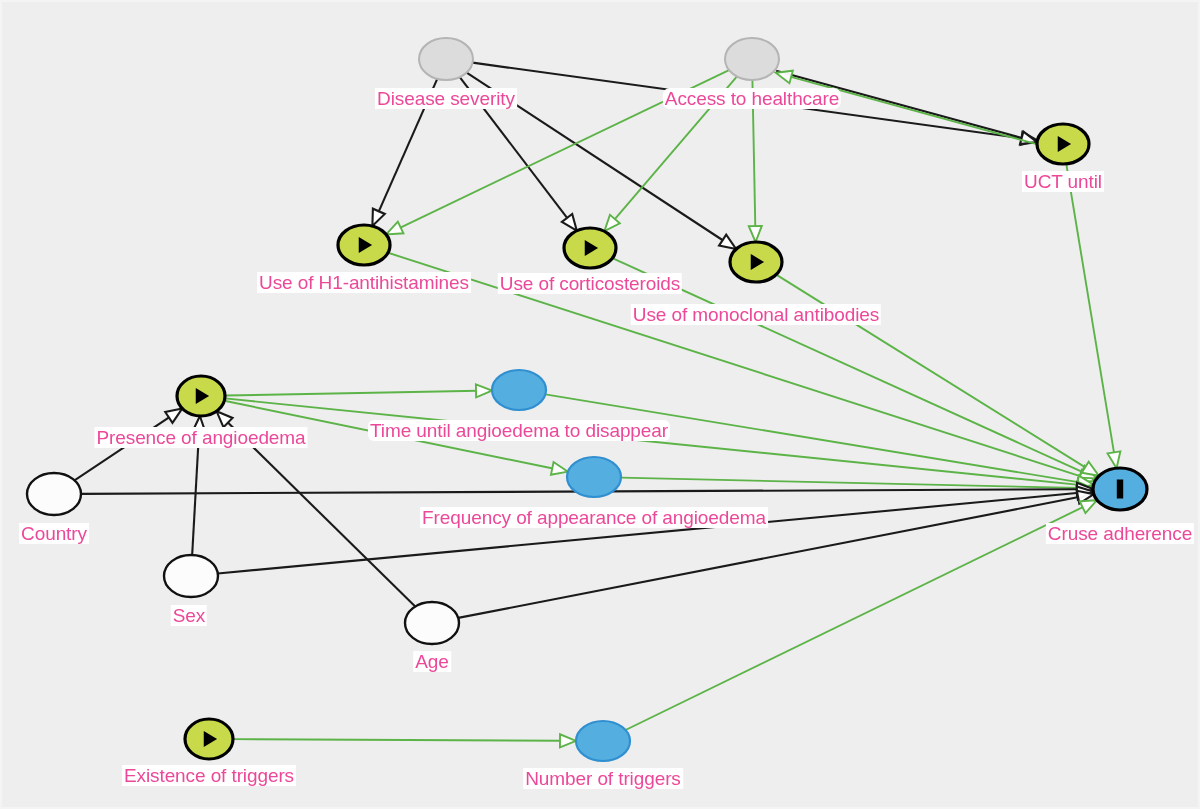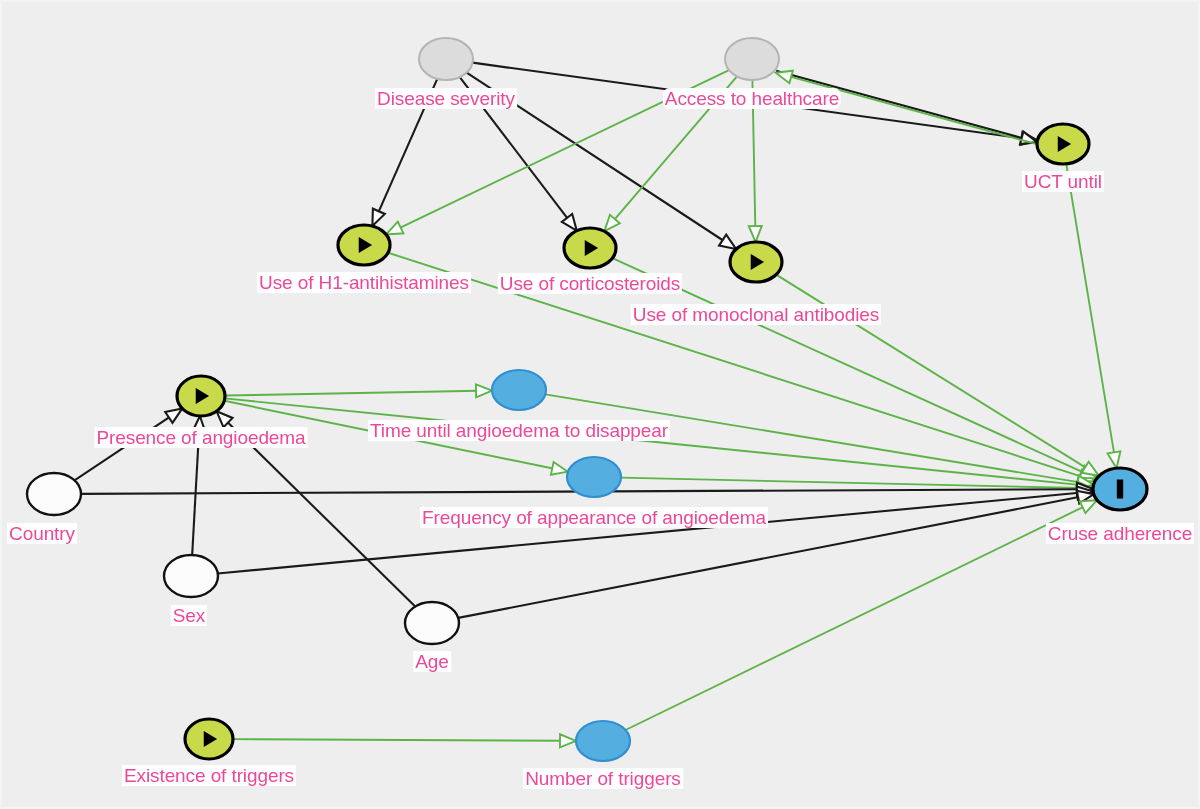--- a/index.html
+++ b/index.html
@@ -206,22 +206,22 @@
       </g>
   </svg>
   <div id="label-layer">
       <div class="node-label" style="left: 444px; top: 86px;">Disease severity</div>
       <div class="node-label" style="left: 750px; top: 86px; border-radius: 7px;">Access to healthcare</div>
       <div class="node-label" style="left: 1061px; top: 169px;">UCT until</div>
       <div class="node-label" style="left: 362px; top: 270px;">Use of H1-antihistamines</div>
       <div class="node-label" style="left: 588px; top: 271px;">Use of corticosteroids</div>
       <div class="node-label" style="left: 754px; top: 287px; margin-top: 15px;">Use of monoclonal antibodies</div>
       <div class="node-label" style="left: 199px; top: 425px;">Presence of angioedema</div>
-      <div class="node-label" style="left: 517px; top: 418px;">Time until angioedema to disappear</div>
+      <div class="node-label" style="left: 517px; top: 418px; border-radius: 6px;">Time until angioedema to disappear</div>
       <div class="node-label" style="left: 592px; top: 505px;">Frequency of appearance of angioedema</div>
       <div class="node-label" style="left: 1118px; top: 521px;">Cruse adherence</div>
-      <div class="node-label" style="left: 40px; top: 521px;">Country</div>
+      <div class="node-label" style="left: 52px; top: 521px;">Country</div>
       <div class="node-label" style="left: 187px; top: 603px;">Sex</div>
       <div class="node-label" style="left: 430px; top: 649px;">Age</div>
       <div class="node-label" style="left: 207px; top: 763px;">Existence of triggers</div>
       <div class="node-label" style="left: 601px; top: 766px;">Number of triggers</div>
     </div>
 </div>
 
 </body></html>

